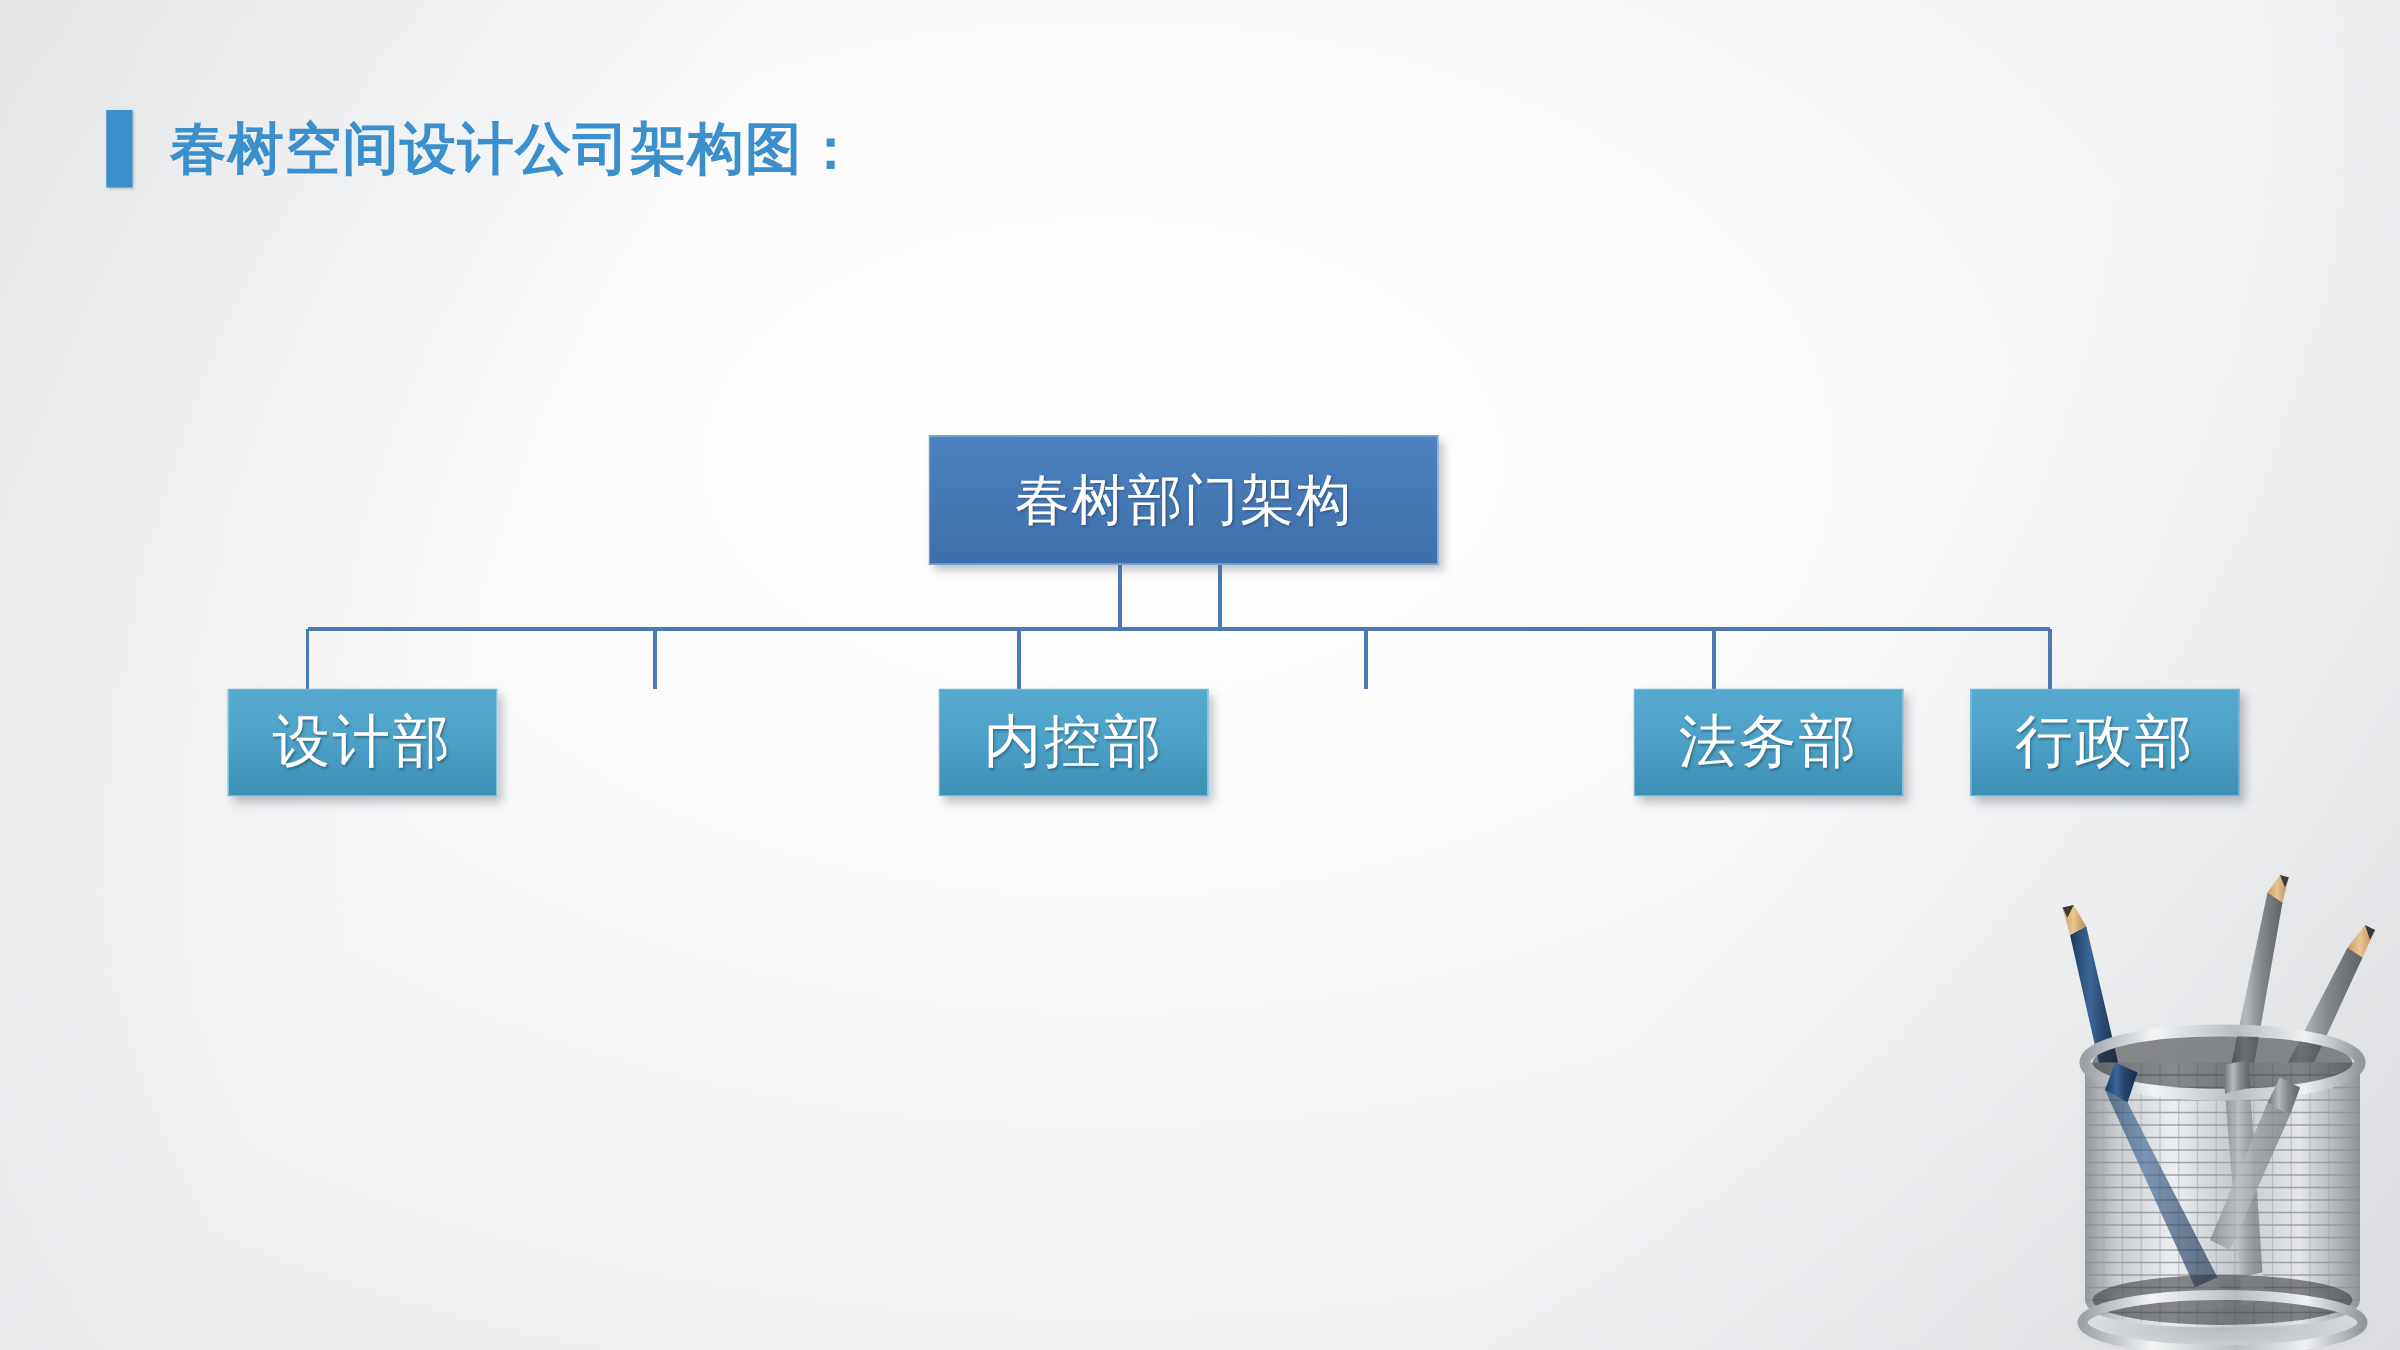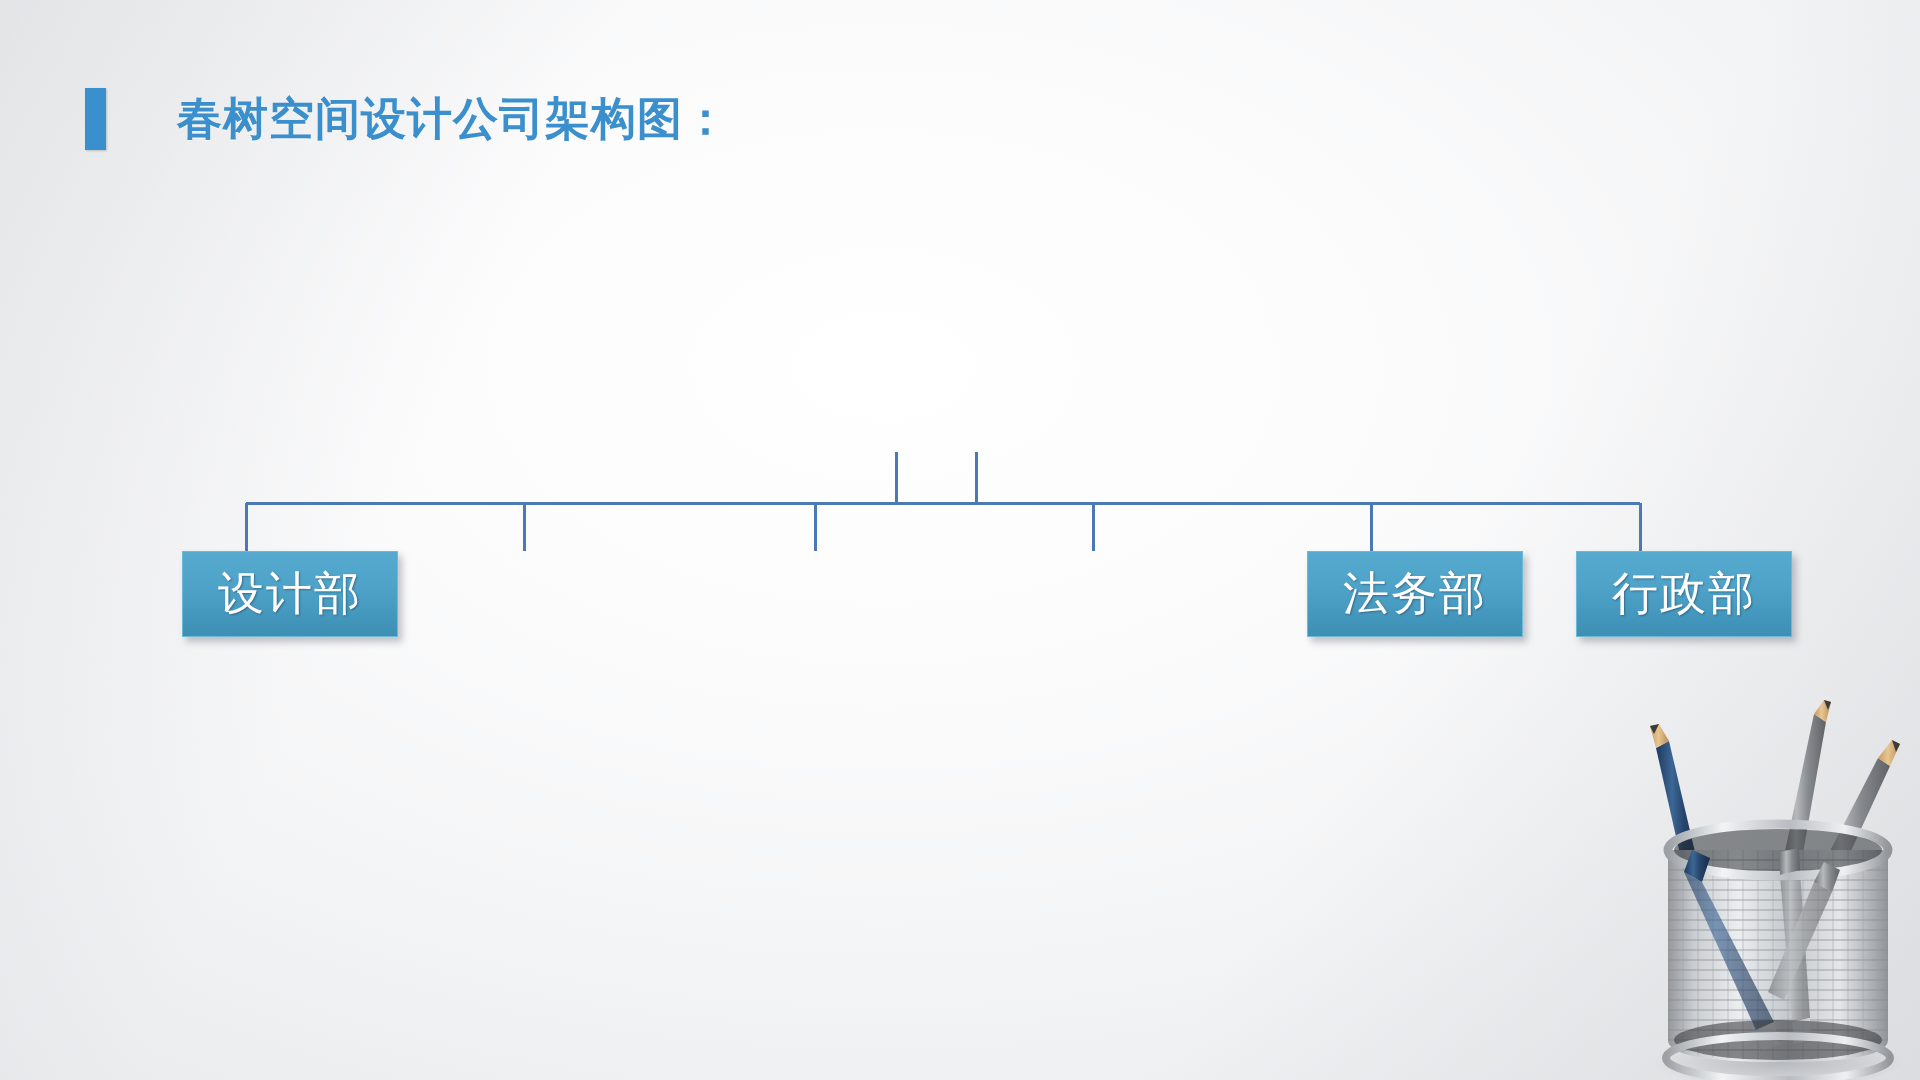--- a/index.html
+++ b/index.html
@@ -36,21 +36,20 @@
   }
 
   
   .title-row {
     position: absolute;
     left: 85px;
     top: 88px;
     display: flex;
     align-items: center;
     height: 62px;
-    gap: 41px;
   }
   .title-accent {
     width: 21px;
     height: 62px;
     background: #3a90cd;
     box-shadow: 1px 1px 2px rgba(0,0,0,.18);
     flex: 0 0 auto;
   }
   .title-text {
     margin-left: 30px;
@@ -164,24 +163,30 @@
 
         <line x1="246" y1="503" x2="246" y2="551"></line>
         <line x1="524" y1="503" x2="524" y2="551"></line>
         <line x1="815" y1="503" x2="815" y2="551"></line>
         <line x1="1093" y1="503" x2="1093" y2="551"></line>
         <line x1="1371" y1="503" x2="1371" y2="551"></line>
         <line x1="1640" y1="503" x2="1640" y2="551"></line>
       </g>
     </svg>
 
+    <div class="node-root">
+      <span class="node-label">春树部门架构</span>
+    </div>
 
     <div class="dept-row">
       <div class="node-dept" style="left:138px">
         <span class="node-label">设计部</span>
+      </div>
+      <div class="node-dept" style="left:707px">
+        <span class="node-label">内控部</span>
       </div>
       <div class="node-dept" style="left:1263px">
         <span class="node-label">法务部</span>
       </div>
       <div class="node-dept" style="left:1532px">
         <span class="node-label">行政部</span>
       </div>
     </div>
 
   </div>

